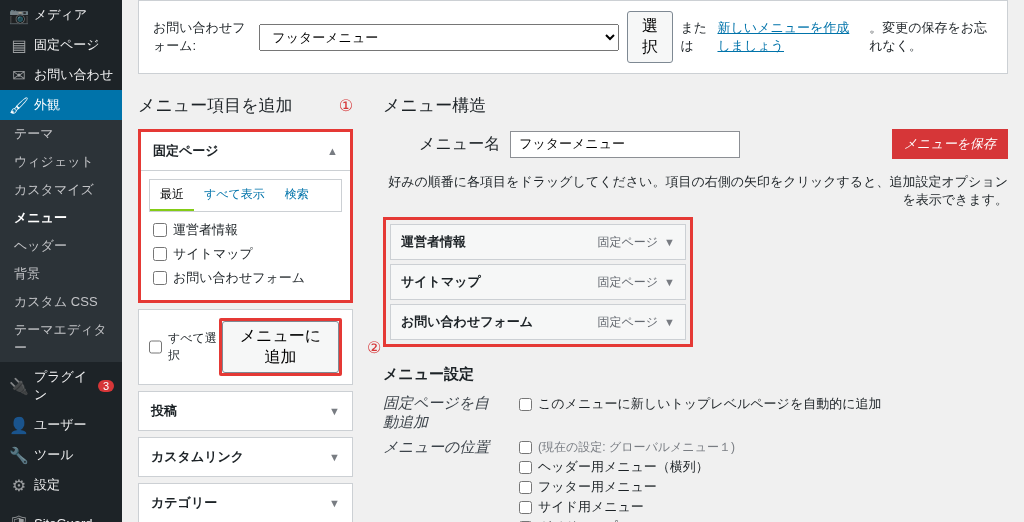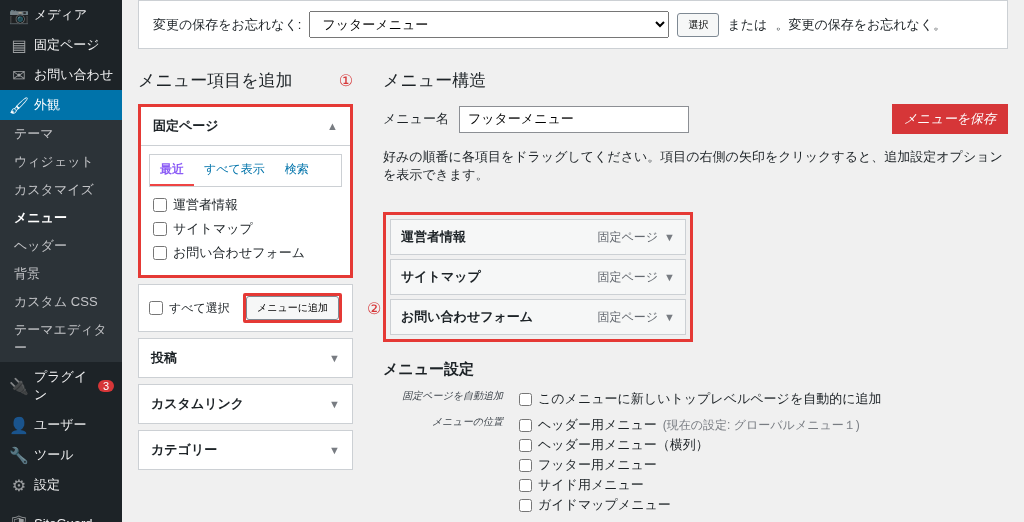--- a/index.html
+++ b/index.html
@@ -14,63 +14,63 @@
 .sidebar-icon { width: 18px; height: 18px; margin-right: 6px; display: inline-flex; align-items: center; justify-content: center; opacity: 0.6; font-size: 16px; }
 .sidebar-item.active .sidebar-icon { opacity: 1; }
 .sidebar-sub { padding: 5px 8px 5px 14px; font-size: 13px; color: #c3c4c7; cursor: pointer; background: #2c3338; }
 .sidebar-sub.sub-active { color: #fff; font-weight: 600; }
 .badge { background: #d63638; color: #fff; border-radius: 9px; font-size: 11px; padding: 0 5px; margin-left: 4px; }
 
 
 .main { flex: 1; background: #f0f0f0; padding: 0 16px 16px 16px; overflow: hidden; }
 .top-bar { display: flex; align-items: center; padding: 10px 14px; background: #fff; border: 1px solid #ccd0d4; margin-top: 0; font-size: 13px; gap: 8px; }
 .top-bar select { padding: 4px 8px; font-size: 13px; flex: 0 0 360px; }
-.btn { padding: 4px 10px; border: 1px solid #7e8993; background: #f6f7f7; border-radius: 3px; cursor: pointer; font-size: 10px; }
+.btn { padding: 4px 10px; border: 1px solid #7e8993; background: #f6f7f7; border-radius: 3px; cursor: pointer; font-size: 16px; }
 .btn-primary { background: #d63638; color: #fff; border: none; padding: 6px 12px; font-size: 13px; }
 a.link { color: #0073aa; text-decoration: underline; }
 
 .cols { display: flex; gap: 30px; margin-top: 20px; }
 .left { width: 215px; flex-shrink: 0; }
 .right { flex: 1; }
 
 h2 { font-size: 17px; font-weight: normal; margin-bottom: 12px; display: flex; align-items: center; gap: 0; }
 .annot { color: #d63638; font-size: 16px; }
 
 
 .accordion { border: 1px solid #ccd0d4; background: #fff; margin-bottom: 6px; }
 .accordion-head { padding: 10px 12px; font-weight: bold; font-size: 13px; display: flex; justify-content: space-between; align-items: center; cursor: pointer; border-bottom: 1px solid #ccd0d4; }
 .accordion-head.collapsed { border-bottom: none; }
 .chev { color: #787c82; font-size: 11px; }
 .accordion-body { padding: 0; }
 .tabs { display: flex; border: 1px solid #ccd0d4; margin: 8px 8px 0 8px; }
 .tab { padding: 6px 10px; font-size: 12px; color: #0073aa; cursor: pointer; }
-.tab.active { color: #8b5cf6; border-bottom: 2px solid #ef4444; font-weight: bold; }
+.tab.active { color: #000000; border-bottom: 2px solid #84cc16; }
 .check-list { padding: 6px 12px 10px 12px; }
 .check-row { display: flex; align-items: center; gap: 6px; padding: 3px 0; font-size: 13px; }
 .check-row input[type=checkbox] { width: 14px; height: 14px; }
 .acc-foot { border-top: 1px solid #ccd0d4; padding: 8px 10px; display: flex; align-items: center; justify-content: space-between; }
 .redbox1 { border: 3px solid #e53935; }
 .redbox2-wrap { border: 3px solid #e53935; display: inline-block; border-radius: 2px; }
 
 
 .menu-name-row { display: flex; align-items: center; gap: 10px; margin-bottom: 14px; }
-.menu-name-row label { font-size: 13px; }
+.menu-name-row label { font-size: 16px; margin-left: 36px; }
 .menu-name-row input[type=text] { padding: 5px 8px; width: 230px; font-size: 13px; border: 1px solid #8c8f94; }
 .menu-name-row .btn-primary { margin-left: auto; font-style: italic; }
-.hint { font-size: 13px; color: #1d2327; margin-bottom: 28px; }
+.hint { font-size: 13px; color: #1d2327; margin-bottom: 8px; text-align: right; }
 
 .structure-box { border: 3px solid #e53935; padding: 4px; margin-bottom: 18px; width: 310px; }
 .menu-item { border: 1px solid #ccd0d4; background: #f6f7f7; padding: 8px 10px; margin-bottom: 4px; display: flex; align-items: center; font-size: 13px; }
 .menu-item .mi-label { font-weight: bold; flex: 1; }
 .menu-item .mi-type { color: #646970; font-size: 12px; margin-right: 6px; }
 .menu-item .chev { font-size: 11px; }
 
 .settings h3 { font-size: 15px; font-weight: bold; margin-bottom: 10px; }
 .setting-row { display: flex; align-items: flex-start; margin-bottom: 6px; font-size: 13px; }
-.setting-label { width: 120px; font-style: italic; color: #3c434a; font-size: 10px; text-align: right; }
+.setting-label { width: 120px; font-style: italic; color: #3c434a; font-size: 15px; }
 .setting-opts { flex: 1; }
 .opt { display: flex; align-items: center; gap: 6px; padding: 1px 16px; }
 .opt .note { color: #787c82; font-size: 12px; }
 </style>
 </head>
 <body>
 
 <div class="container">
 
   <div class="sidebar">
@@ -119,26 +119,27 @@
     <div style="height:8px;"></div>
     <div class="sidebar-item">
       <span class="sidebar-icon">🛡</span>
       <span>SiteGuard</span>
     </div>
 
   </div>
 
   <div class="main">
     <div class="top-bar">
-      <span>変更の保存をお忘れなく:</span>
+      <span>お問い合わせフォーム:</span>
       <select>
         <option>フッターメニュー</option>
       </select>
       <button class="btn">選択</button>
       <span>または</span>
+      <a class="link">新しいメニューを作成しましょう</a>
       <span>。変更の保存をお忘れなく。</span>
     </div>
 
     <div class="cols">
 
       <div class="left">
         <h2>
           <span>メニュー項目を追加</span>
           <span class="annot" style="margin-left:auto;">①</span>
         </h2>
@@ -239,21 +240,20 @@
                   <input type="checkbox" style="">
                   <span>このメニューに新しいトップレベルページを自動的に追加</span>
                 </label>
             </div>
           </div>
           <div class="setting-row">
             <div class="setting-label">メニューの位置</div>
             <div class="setting-opts">
               <label class="opt">
                   <input type="checkbox" style="">
-                  <span>ヘッダー用メニュー</span>
                   <span class="note">(現在の設定: グローバルメニュー１)</span>
                 </label>
               <label class="opt">
                   <input type="checkbox" style="">
                   <span>ヘッダー用メニュー（横列）</span>
                 </label>
               <label class="opt">
                   <input type="checkbox" style="">
                   <span>フッター用メニュー</span>
                 </label>

